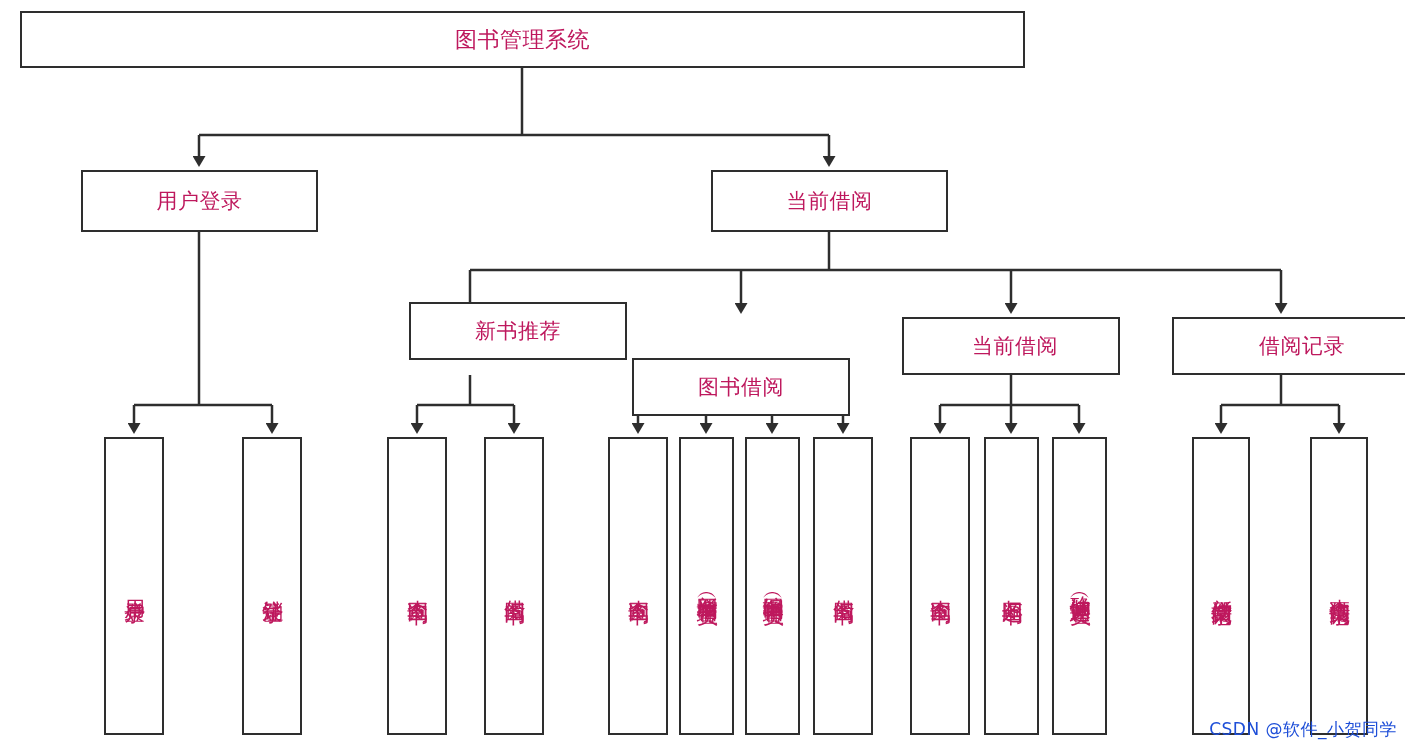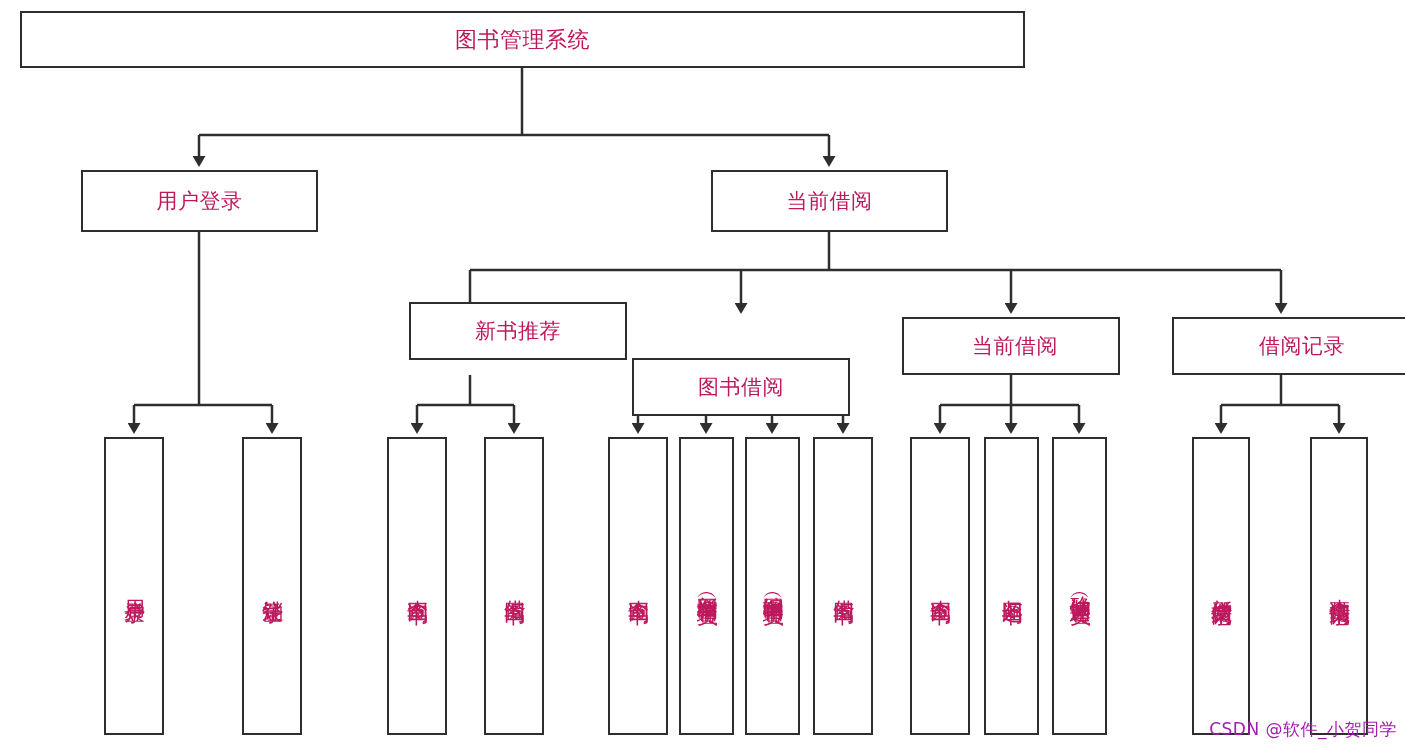--- a/index.html
+++ b/index.html
@@ -56,21 +56,21 @@
     letter-spacing: 1.5px;
     white-space: normal;
     text-align: center;
     max-height: 268px;
   }
   #watermark {
     position: absolute;
     right: 8px;
     bottom: 6px;
     font-size: 17px;
-    color: #a21caf;
+    color: #1d4ed8;
     letter-spacing: 0.5px;
     z-index: 3;
     white-space: nowrap;
     font-family: "DejaVu Sans", "Liberation Sans", sans-serif;
   }
 </style>
 </head>
 <body>
 
 <div id="canvas">

